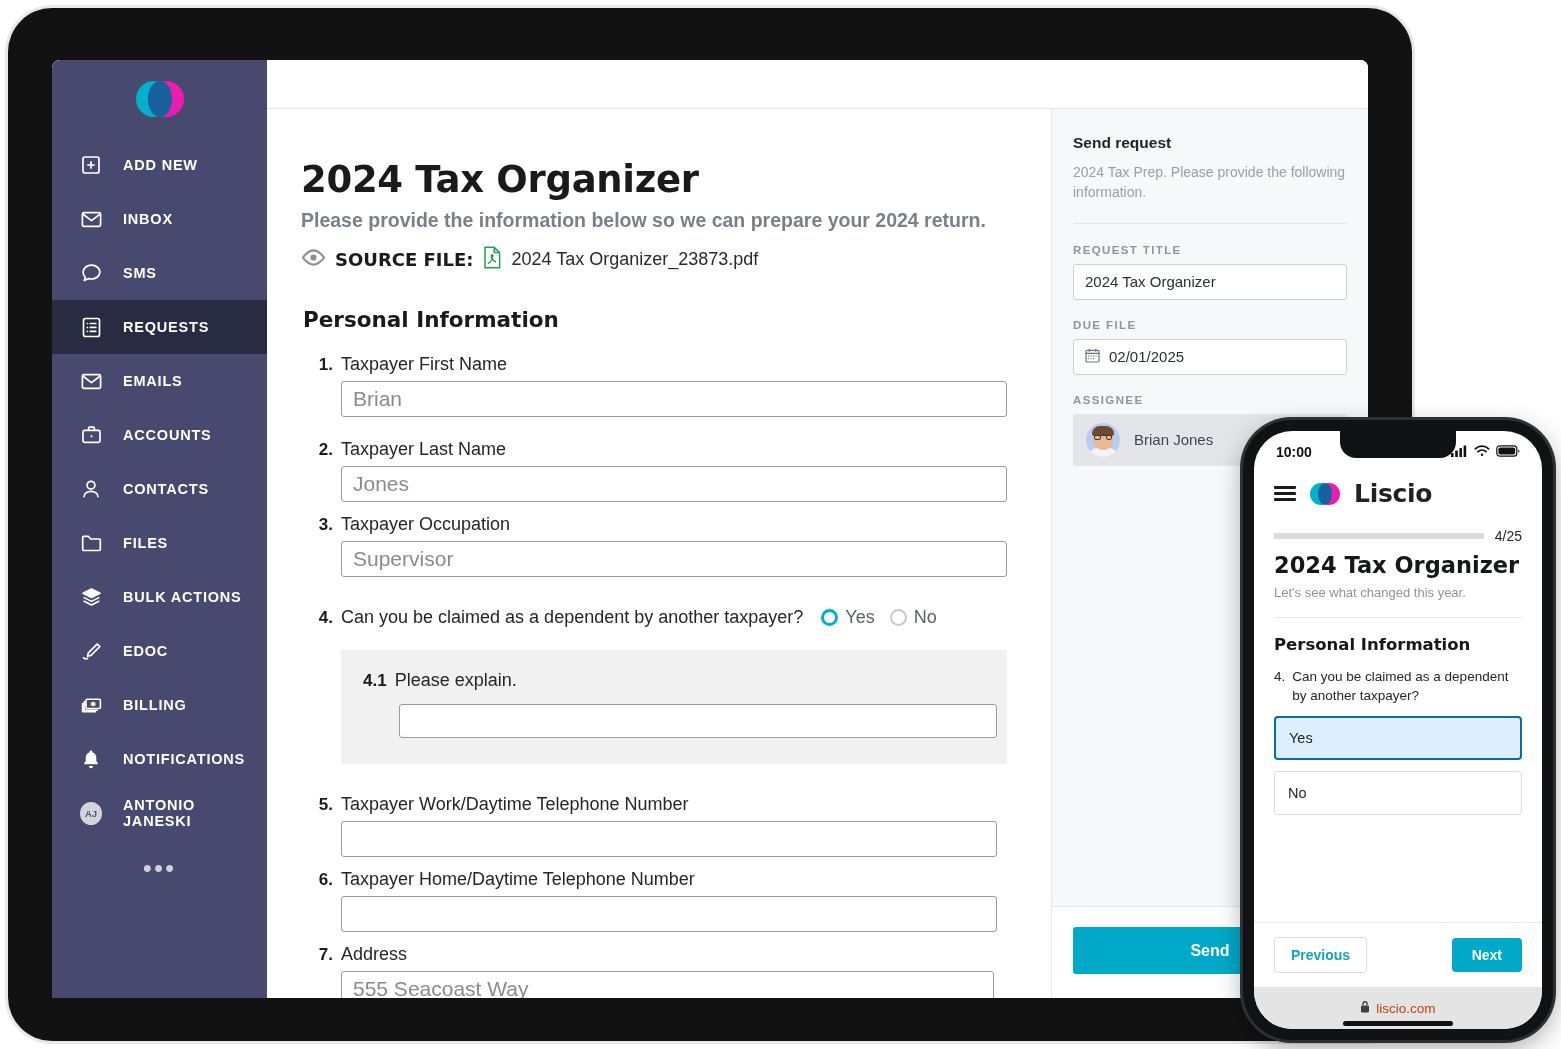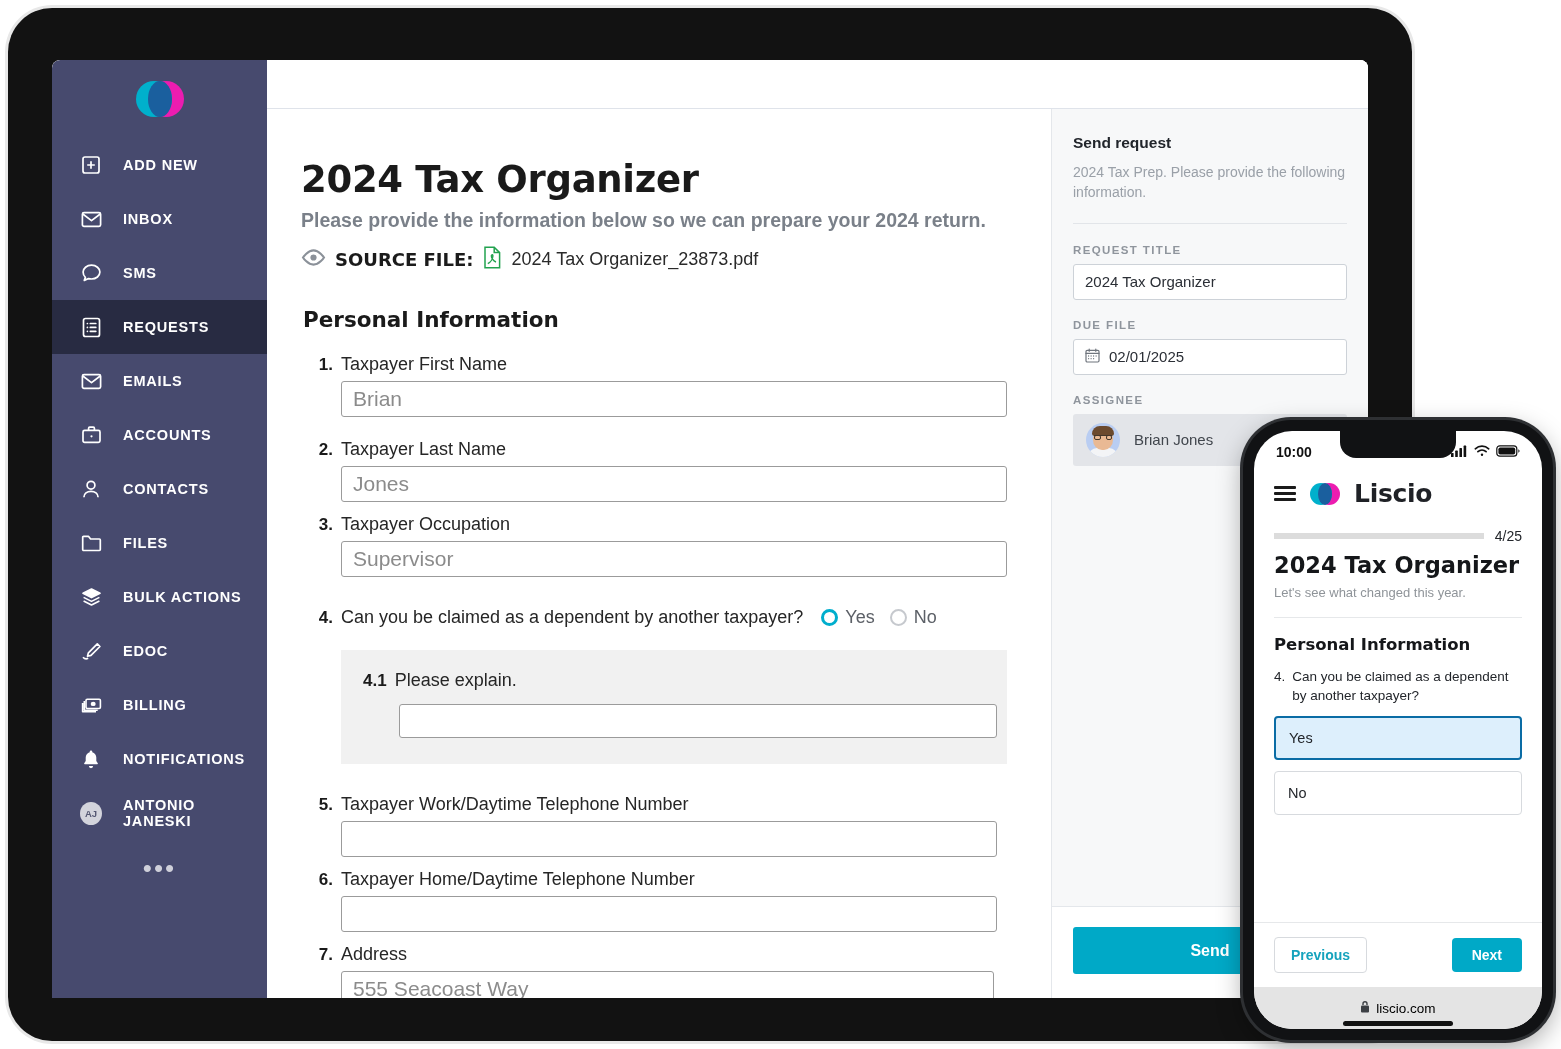--- a/index.html
+++ b/index.html
@@ -171,21 +171,21 @@
   .ph-q .n{margin-right:7px;}
   .opt{
     margin:11px 20px 0 20px;height:44px;border:1px solid #d7dade;border-radius:4px;
     display:flex;align-items:center;padding:0 13px;font-size:14.5px;color:#23262b;box-sizing:border-box;
   }
   .opt.sel{border:2px solid #0a6ca5;background:#ddeffc;}
   .ph-spacer{flex:1 1 auto;}
   .ph-nav{border-top:1px solid #e6e8ea;padding:14px 20px;display:flex;justify-content:space-between;align-items:center;}
   .btn-prev{height:34px;padding:0 16px;border:1px solid #d7dade;border-radius:4px;display:flex;align-items:center;font-size:14px;font-weight:700;color:#16a3bd;background:#fff;}
   .btn-next{height:34px;padding:0 20px;border-radius:4px;display:flex;align-items:center;font-size:14px;font-weight:700;color:#fff;background:#00a9c7;}
-  .urlbar{height:42px;background:#e4e4e4;display:flex;align-items:center;justify-content:center;gap:6px;font-size:13.5px;color:#000000;}
+  .urlbar{height:42px;background:#e4e4e4;display:flex;align-items:center;justify-content:center;gap:6px;font-size:13.5px;color:#c2410c;}
   .home-ind{position:absolute;left:50%;transform:translateX(-50%);bottom:14px;width:110px;height:5px;border-radius:3px;background:#111;z-index:6;}
 </style>
 </head>
 <body>
 
 <div id="laptop">
   <div id="laptop-screen">
 
     <nav id="sidebar">
       <div class="logo-wrap">

